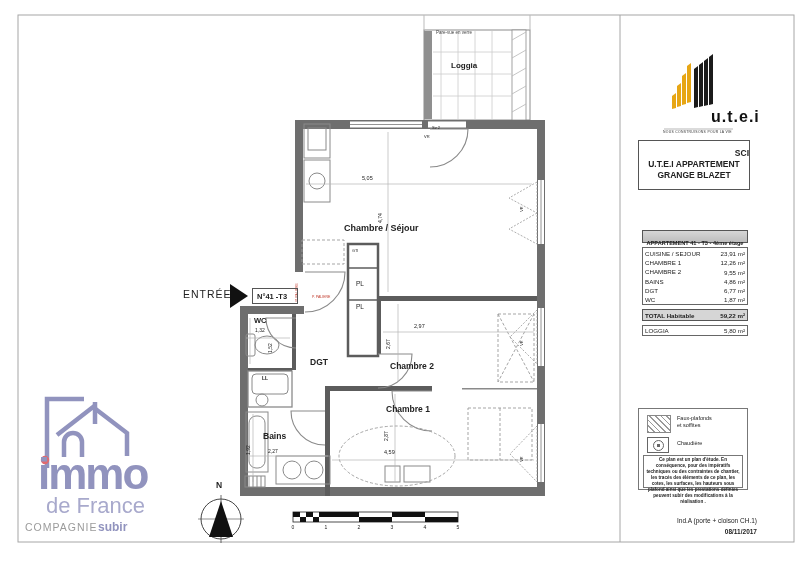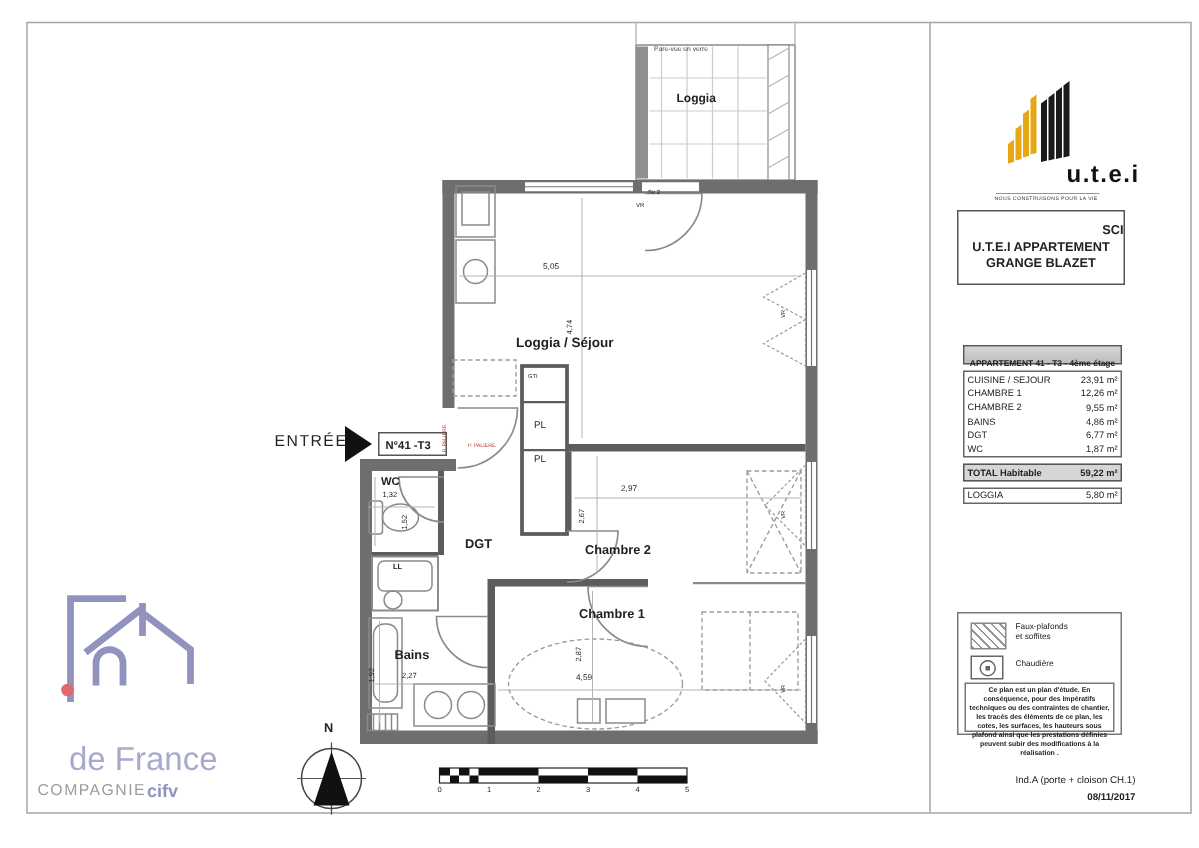--- a/index.html
+++ b/index.html
@@ -194,21 +194,21 @@
       <path d="M64,457 L64,442 A9,9 0 0 1 82,442 L82,457"></path>
     </g>
     <circle cx="45" cy="460" r="4.2" fill="#E2696E"></circle>
   </svg>
 
   <span class="t" style="left:436px;top:31px;font-size:4.5px;color:#444;">Pare-vue en verre</span>
   <span class="t b" style="left:451px;top:62px;font-size:8px;">Loggia</span>
   <span class="t" style="left:432px;top:126px;font-size:4px;">Sv 2</span>
   <span class="t" style="left:424px;top:135px;font-size:4px;">VR</span>
 
-  <span class="t b" style="left:344px;top:224px;font-size:9px;">Loggia / Séjour</span>
+  <span class="t b" style="left:344px;top:224px;font-size:9px;">Chambre / Séjour</span>
   <span class="t" style="left:362px;top:176px;font-size:5.5px;">5,05</span>
   <span class="t rot" style="left:383px;top:218px;font-size:5px;">4,74</span>
 
   <span class="t" style="left:352px;top:250px;font-size:3.8px;">GTI</span>
   <span class="t" style="left:356px;top:281px;font-size:6.5px;">PL</span>
   <span class="t" style="left:356px;top:304px;font-size:6.5px;">PL</span>
   <span class="t b" style="left:262px;top:376px;font-size:5px;">LL</span>
 
   <span class="t b" style="left:254px;top:317px;font-size:7.5px;">WC</span>
   <span class="t" style="left:255px;top:328px;font-size:5px;">1,32</span>
@@ -306,17 +306,18 @@
       <div style="width:9px;height:9px;border:1px solid #666;border-radius:50%;margin:2px auto 0;"></div>
       <div style="width:3px;height:3px;background:#666;margin:-7px auto 0;"></div>
     </div>
     <span class="t" style="left:38px;top:32px;font-size:5.5px;">Chaudière</span>
     <div class="box b" style="left:4px;top:46px;width:100px;height:33px;border-color:#777;font-size:4.6px;line-height:1.3;text-align:center;padding:1px 2px;color:#222;">Ce plan est un plan d'étude. En conséquence, pour des impératifs techniques ou des contraintes de chantier, les tracés des éléments de ce plan, les cotes, les surfaces, les hauteurs sous plafond ainsi que les prestations définies peuvent subir des modifications à la réalisation .</div>
   </div>
 
   <span class="t" style="left:640px;top:518px;width:117px;text-align:right;font-size:6.5px;">Ind.A (porte + cloison CH.1)</span>
   <span class="t b" style="left:640px;top:529px;width:117px;text-align:right;font-size:6.5px;">08/11/2017</span>
 
+  <span class="t b" style="left:38px;top:452px;font-size:44px;letter-spacing:-2px;color:#9193BE;">immo</span>
   <span class="t" style="left:46px;top:495px;font-size:22px;color:#A8A9CC;">de France</span>
   <span class="t" style="left:25px;top:522px;font-size:10.5px;letter-spacing:1px;color:#9b9b9b;">COMPAGNIE</span>
-  <span class="t b" style="left:98px;top:521px;font-size:12px;color:#9193BE;">cifv</span>
+  <span class="t b" style="left:98px;top:521px;font-size:12px;color:#9193BE;">subir</span>
 
 </div>
 
 </body></html>

